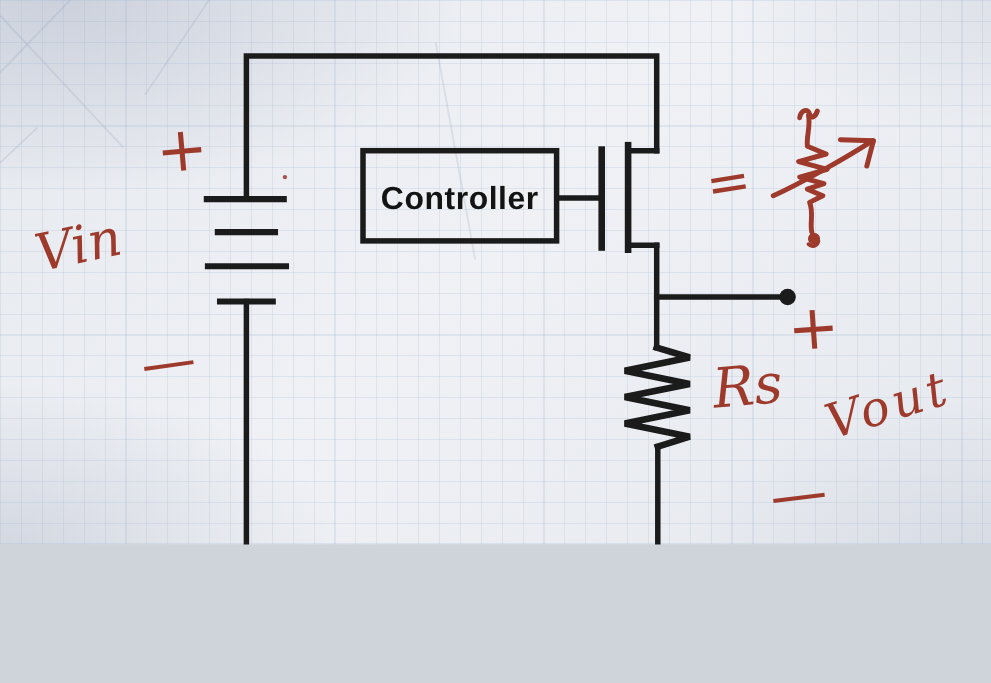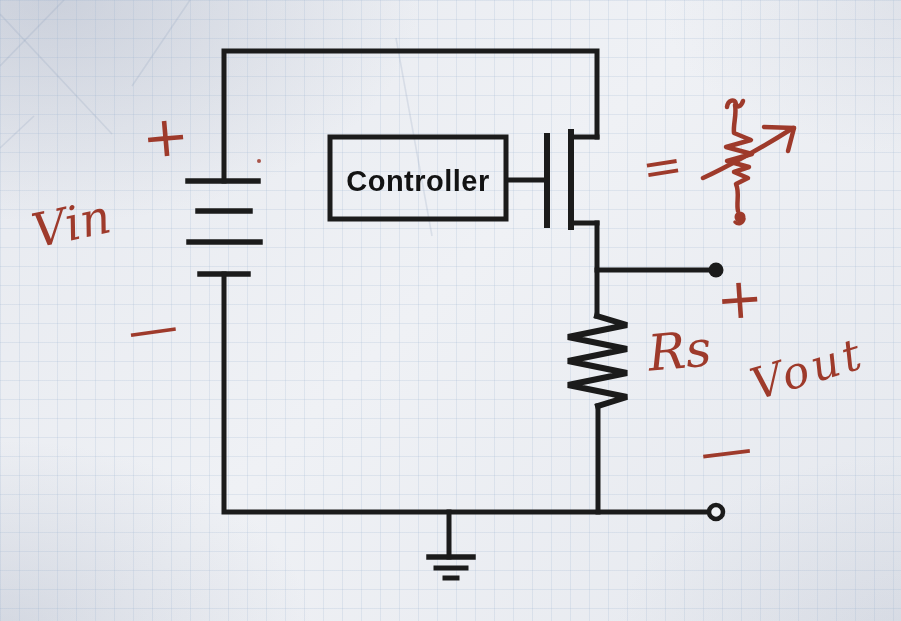--- a/index.html
+++ b/index.html
@@ -1,17 +1,17 @@
 <!DOCTYPE html>
 <html><head>
 <meta charset="utf-8">
 <style>
   html,body{margin:0;padding:0;background:#cfd3da;}
   .stage{
-    position:relative;width:901px;height:621px;overflow:hidden;
+    position:relative;width:901px;height:495px;overflow:hidden;
     font-family:"Liberation Sans",sans-serif;
   }
   .paper-bg{
     position:absolute;inset:0;
     background:
       radial-gradient(70% 62% at 6% 0%,   rgba(146,156,178,0.32), rgba(146,156,178,0) 58%),
       radial-gradient(58% 52% at 0% 102%, rgba(148,158,180,0.30), rgba(148,158,180,0) 60%),
       radial-gradient(55% 50% at 102% 104%, rgba(148,158,180,0.20), rgba(148,158,180,0) 62%),
       radial-gradient(48% 42% at 102% 0%, rgba(148,158,180,0.16), rgba(148,158,180,0) 60%),
       linear-gradient(135deg,#e6e9ef 0%,#eff1f5 48%,#e5e8ee 100%);

